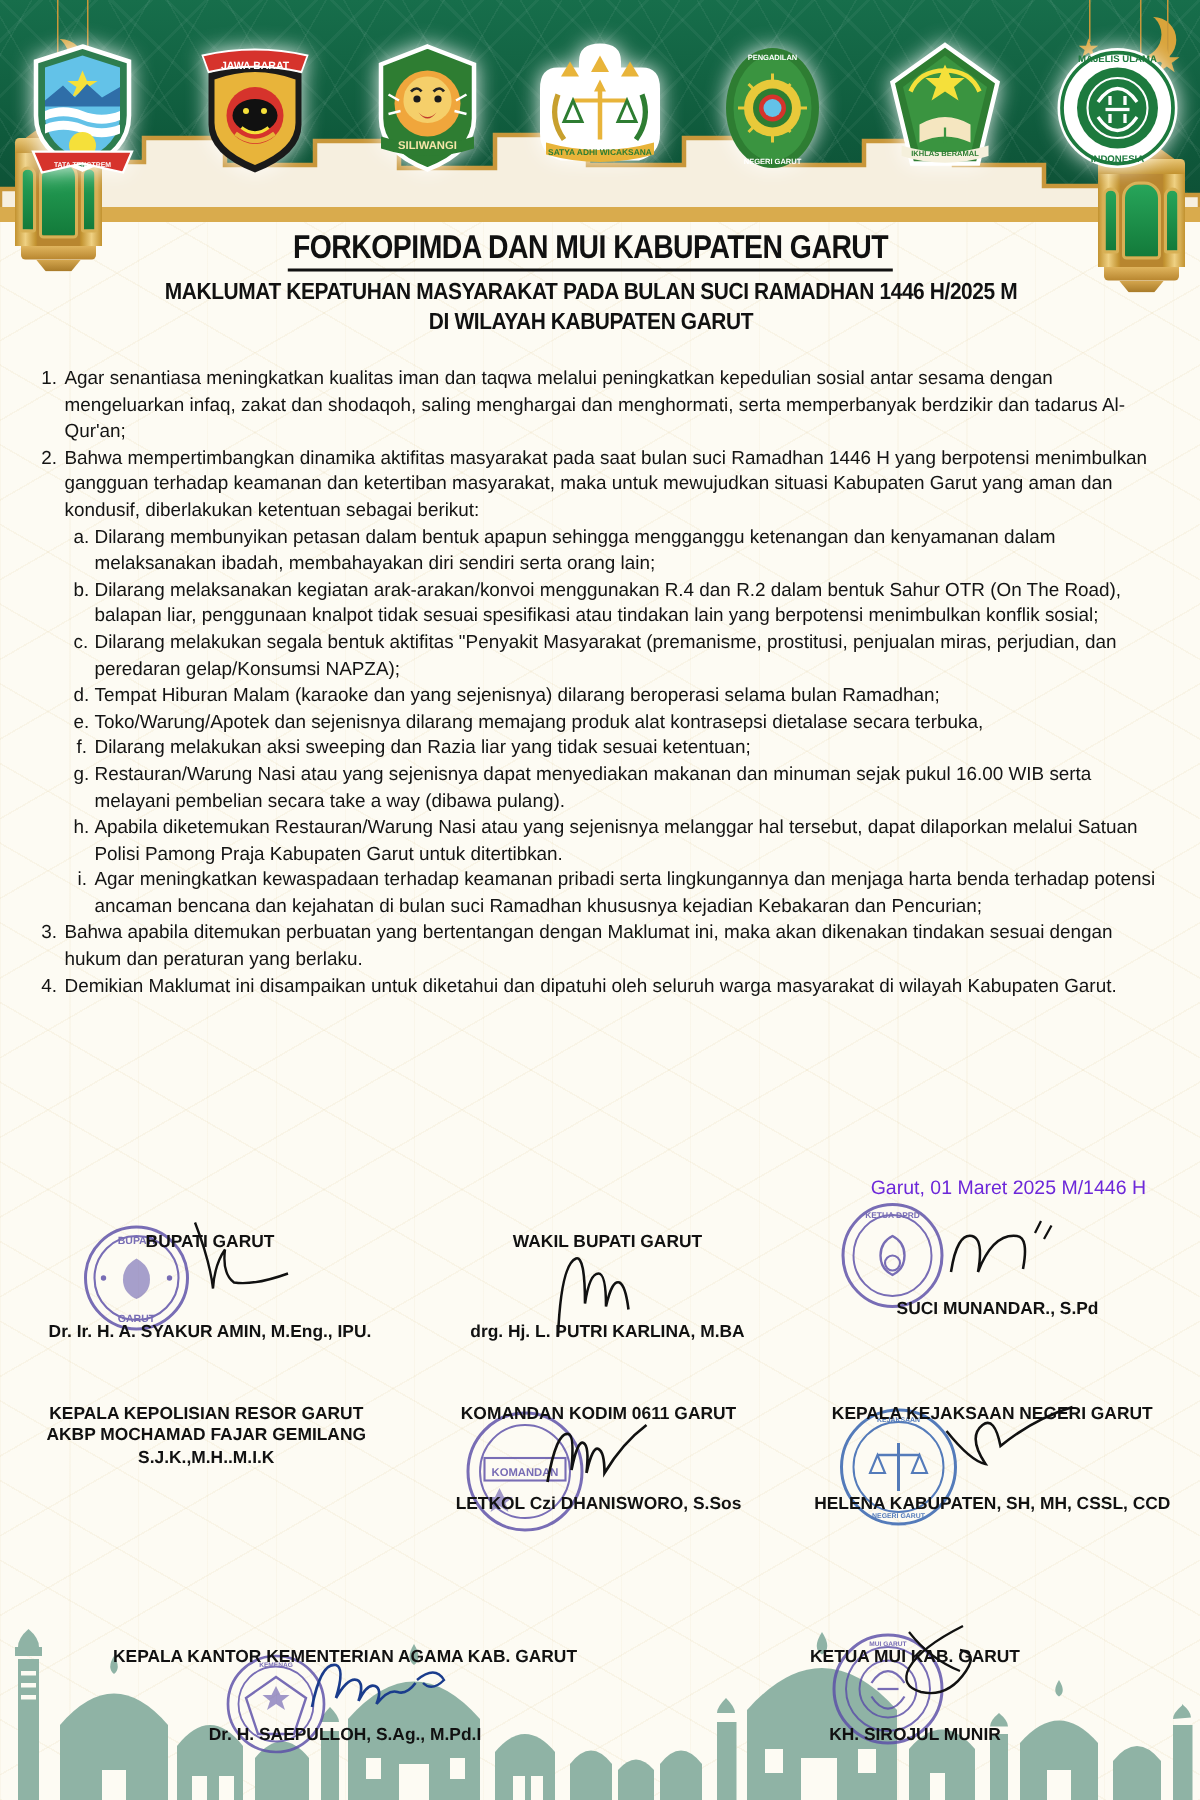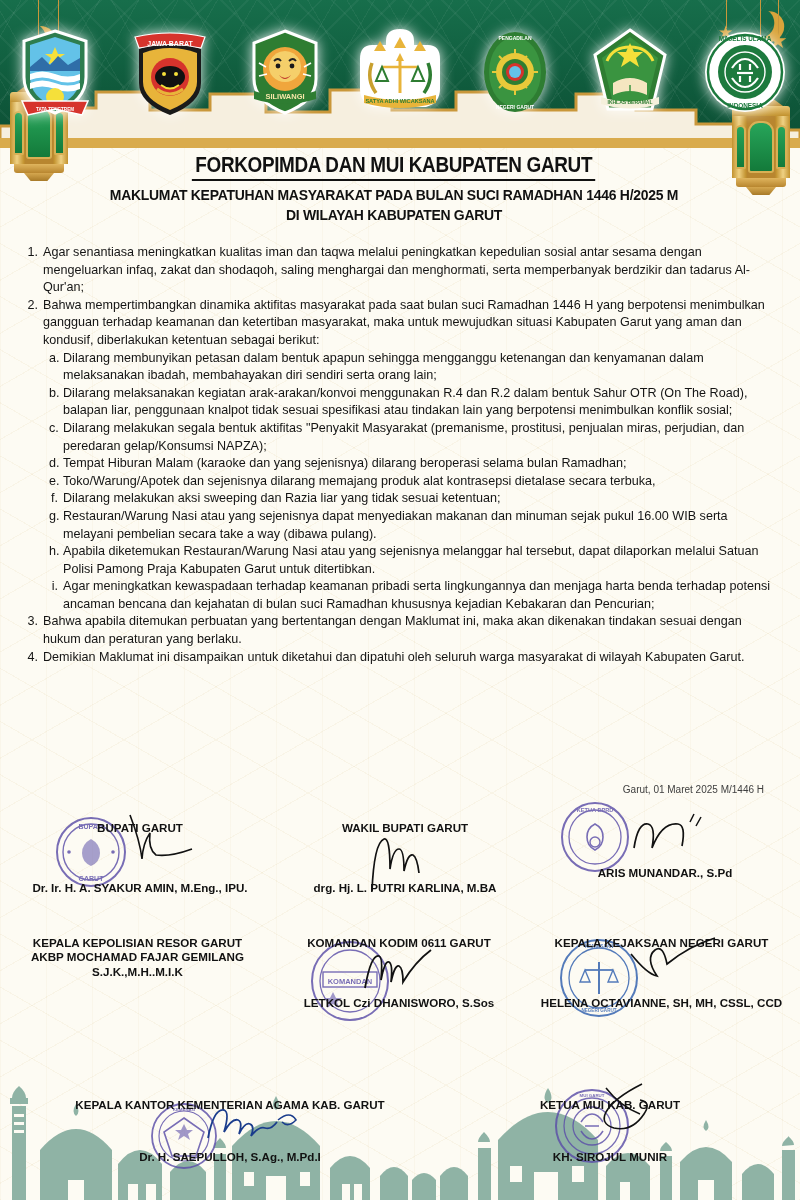--- a/index.html
+++ b/index.html
@@ -175,22 +175,22 @@
   .li .tx { flex: 1 1 auto; }
 
   .lvl1 > .mk { width: 17px; padding-right: 5px; }
   .lvl2 { margin-left: 23px; }
   .lvl2 > .mk { width: 14px; padding-right: 5px; }
 
   
   #date-line {
     position: absolute;
     top: 784px; right: 36px;
-    font-size: 10px;
-    color: #404040;
+    font-size: 13px;
+    color: #6d28d9;
     z-index: 4;
   }
 
   
   .sig-row {
     position: absolute;
     left: 0; width: 800px;
     display: flex;
     z-index: 4;
   }
@@ -567,21 +567,21 @@
           <ellipse cx="37" cy="37" rx="26" ry="27" fill="none" stroke="#5b4ea8" stroke-width="1.3"></ellipse>
           <path d="M37 24 q-8 4 -8 13 q0 9 8 13 q8 -4 8 -13 q0 -9 -8 -13Z" fill="none" stroke="#5b4ea8" stroke-width="1.6"></path>
           <circle cx="37" cy="42" r="5" fill="none" stroke="#5b4ea8" stroke-width="1.4"></circle>
           <text x="37" y="12" font-size="5.6" fill="#5b4ea8" text-anchor="middle" font-family="'Liberation Sans',sans-serif" font-weight="bold">KETUA DPRD</text>
         </svg>
         <svg class="sign-ink" style="left:86px; top:-16px;" width="110" height="62" viewBox="0 0 110 62">
           <path d="M14 44 q4 -26 14 -24 q8 2 4 24 q10 -26 26 -24 q8 1 4 22" stroke="#111" stroke-width="1.7" fill="none"></path>
           <path d="M70 18 l4 -8 M76 22 l5 -9" stroke="#111" stroke-width="1.5"></path>
         </svg>
       </div>
-      <div class="sig-name">ARIS MUNANDAR., S.Pd</div>
+      <div class="sig-name">SUCI MUNANDAR., S.Pd</div>
     </div>
   </div>
 
   <div class="sig-row" style="top:935px;">
     <div class="sig" style="width:275px;">
       <div class="sig-title">KEPALA KEPOLISIAN RESOR GARUT</div>
       <div class="sig-name">AKBP MOCHAMAD FAJAR GEMILANG S.J.K.,M.H..M.I.K</div>
     </div>
 
     <div class="sig" style="width:248px;">
@@ -611,21 +611,21 @@
           <path d="M28 34 L56 34" stroke="#2f5fae" stroke-width="1.8"></path>
           <path d="M28 34 L23 46 L33 46 Z" fill="none" stroke="#2f5fae" stroke-width="1.4"></path>
           <path d="M56 34 L51 46 L61 46 Z" fill="none" stroke="#2f5fae" stroke-width="1.4"></path>
           <text x="42" y="12" font-size="4.6" fill="#2f5fae" text-anchor="middle" font-family="'Liberation Sans',sans-serif" font-weight="bold">KEJAKSAAN</text>
           <text x="42" y="76" font-size="4.6" fill="#2f5fae" text-anchor="middle" font-family="'Liberation Sans',sans-serif" font-weight="bold">NEGERI GARUT</text>
         </svg>
         <svg class="sign-ink" style="left:100px; top:-16px;" width="120" height="62" viewBox="0 0 120 62">
           <path d="M4 20 q16 20 26 22 q-12 -18 -2 -26 q8 -6 12 14 q22 -18 48 -26" stroke="#111" stroke-width="1.7" fill="none"></path>
         </svg>
       </div>
-      <div class="sig-name">HELENA OCTAVIANNE, SH, MH, CSSL, CCD</div>
+      <div class="sig-name">HELENA KABUPATEN, SH, MH, CSSL, CCD</div>
     </div>
   </div>
 
   <svg id="mosque" viewBox="0 0 800 120" preserveAspectRatio="none">
     <g fill="#8fb3a5">
       <rect x="12" y="26" width="14" height="94"></rect>
       <rect x="10" y="18" width="18" height="6"></rect>
       <path d="M19 6 q7 6 7 12 L12 18 q0 -6 7 -12Z"></path>
       <rect x="14" y="34" width="10" height="3" fill="#fdfbf3"></rect>
       <rect x="14" y="42" width="10" height="3" fill="#fdfbf3"></rect>

